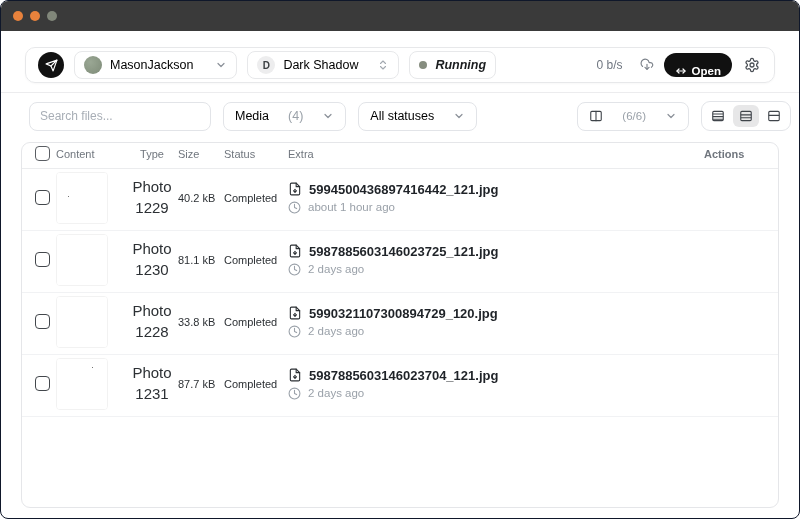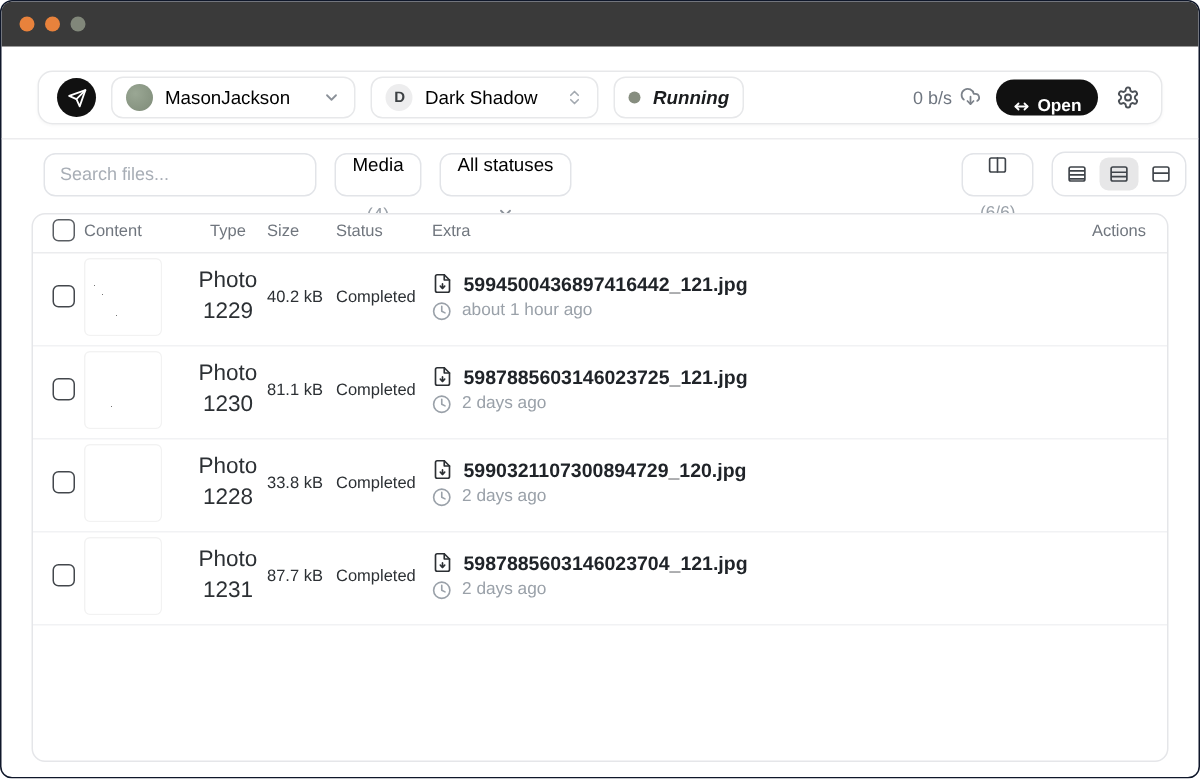--- a/index.html
+++ b/index.html
@@ -56,21 +56,21 @@
   .avatar-letter{
     width:18px;height:18px;border-radius:50%; background:#ededee;
     font-size:10px; font-weight:700; color:#3c4043;
     display:flex;align-items:center;justify-content:center;
   }
   .bot-select{ width:152px; justify-content:space-between; }
   .bot-left{ display:flex; align-items:center; gap:8px; }
   .status-badge{ gap:8px; cursor:default;font-style:italic; }
   .status-dot{ width:8px;height:8px;border-radius:50%; background:#868d7f; }
   .status-text{ font-weight:700; font-size:12.5px; }
-  .speed{ display:flex; align-items:center; gap:5px; color:#6f7680; font-size:12px; }
+  .speed{ display:flex; align-items:center; gap:17px; color:#6f7680; font-size:12px; }
   .open-btn{
     height:24px; background:#111; color:#fff; border:none; border-radius:12px;
     display:flex; align-items:flex-end; gap:5px; padding:0 11px;
     font-size:11.5px; font-weight:700; cursor:pointer;
     font-family:"Liberation Sans",sans-serif;
   }
   .icon-btn{ background:none;border:none;cursor:pointer;display:flex;align-items:center;padding:2px; }
   .muted{ color:#9aa1a9; }
   .divider{ border-bottom:1px solid #ececee; }
 
@@ -83,21 +83,21 @@
     width:182px; height:29px;
     border:1px solid #e2e4e8; border-radius:8px;
     padding:0 10px; font-size:12px;
     font-family:"Liberation Sans",sans-serif;
     color:#1a1c1e; outline:none;
   }
   .search-input::placeholder{ color:#a8aeb6; }
   .dd{
     height:29px; border:1px solid #e2e4e8; border-radius:8px; background:#fff;
     display:flex; align-items:center; gap:19px; padding:0 11px;
-    font-size:12.5px; cursor:pointer; font-family:"Liberation Sans",sans-serif;flex-direction:column;
+    font-size:12.5px; cursor:pointer; font-family:"Liberation Sans",sans-serif;
   }
   .spacer{ flex:1; }
   .seg-group{
     border:1px solid #e2e4e8; border-radius:9px;
     display:flex; align-items:center; gap:2px; padding:3px;
   }
   .seg-btn{
     width:26px;height:22px;border:none;background:none;border-radius:6px;
     display:flex;align-items:center;justify-content:center;cursor:pointer;
   }
@@ -113,21 +113,21 @@
     background:#fff;
   }
   .tgrid{
     display:grid;
     grid-template-columns:26px 70px 52px 46px 60px 1fr 60px;
     align-items:center;
     padding:0 14px 4px 8px;
   }
   .thead{ height:26px; border-bottom:1px solid #ebecee; }
   .th{ font-size:11px; color:#70767e; }
-  .th-actions{ text-align:right; }
+  .th-actions{ text-align:left;font-weight:bold; }
   .trow{ height:62px; border-bottom:1px solid #f1f2f4; }
   .checkbox{
     width:15px;height:15px; border:1.5px solid #43474c; border-radius:4px;
     background:#fff; cursor:pointer; margin-left:5px;
   }
   .thumb-wrap{
     width:52px;height:52px;border-radius:4px;overflow:hidden;
     background:#fff; border:1px solid #f2f2f2;
   }
   .type-cell{ text-align:center; font-size:15px; color:#2c3034; line-height:1.35; }

